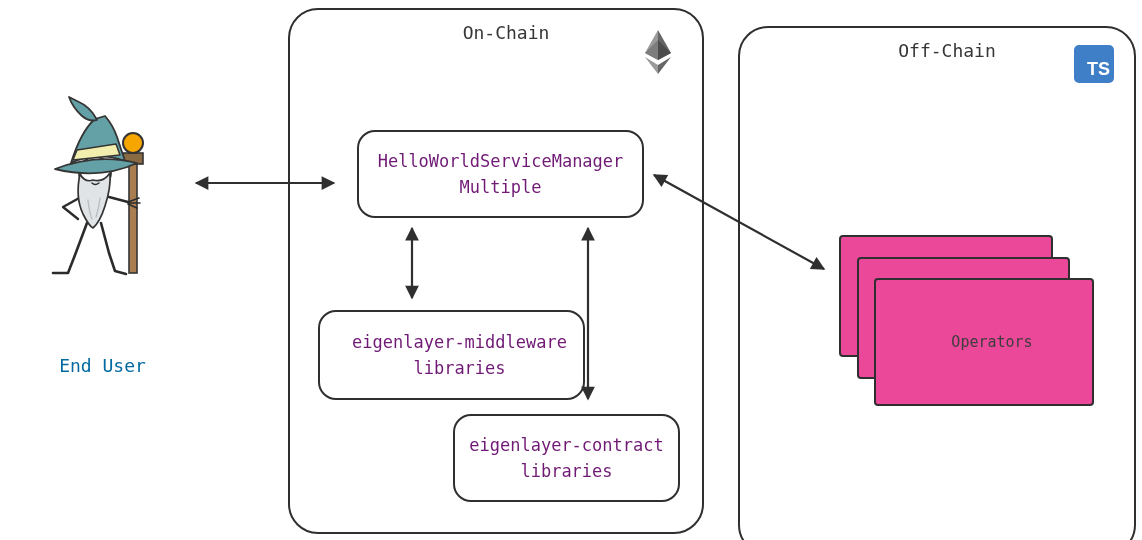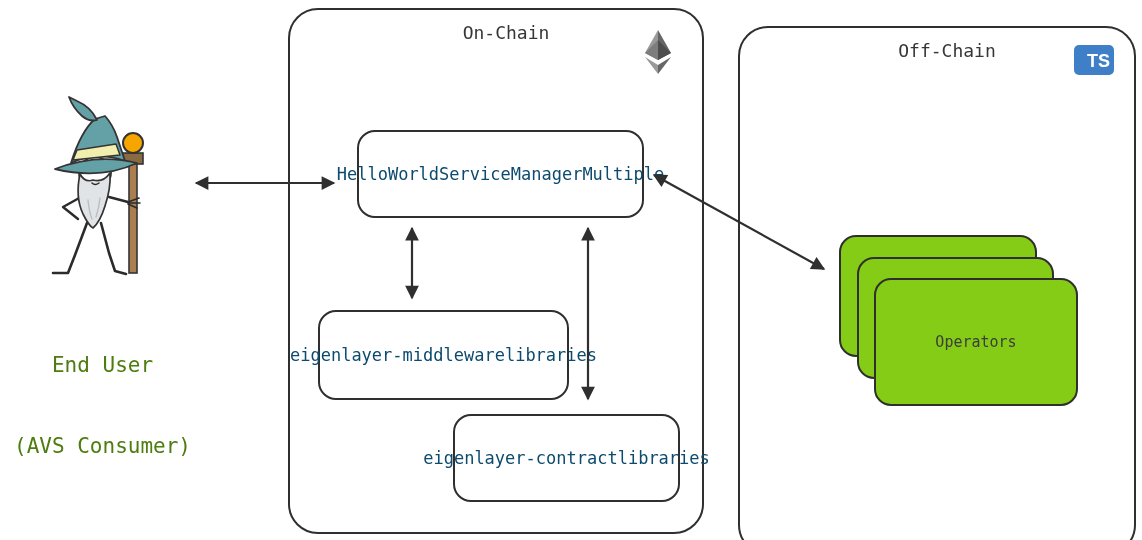--- a/index.html
+++ b/index.html
@@ -10,39 +10,39 @@
   }
   .container{
     position:absolute;background:#ffffff;border:2px solid #2f2f2f;border-radius:30px;
   }
   .container-title{
     position:absolute;top:12px;left:0;right:0;text-align:center;
     font-size:18px;font-weight:500;color:#363636;white-space:pre;padding-left:20px;
   }
   .node{
     position:absolute;background:#ffffff;border:2px solid #2f2f2f;border-radius:18px;
-    display:flex;flex-direction:row;align-items:center;justify-content:center;
-    text-align:center;font-size:17px;line-height:26px;color:#0c4a6e;white-space:pre;
+    display:flex;flex-direction:column;align-items:center;justify-content:center;
+    text-align:center;font-size:17px;line-height:26px;color:#701a75;white-space:pre;
   }
   .stackbox{
-    position:absolute;background:#84cc16;border:2px solid #2f2f2f;border-radius:17px;
+    position:absolute;background:#ec4899;border:2px solid #2f2f2f;border-radius:4px;padding-left:16px;
   }
   .stackbox.front{
     display:flex;flex-direction:column;align-items:center;justify-content:center;
     text-align:center;font-size:15px;line-height:24px;color:#3d3d3d;white-space:pre;
   }
   #arrow-layer{position:absolute;left:0;top:0;z-index:6;pointer-events:none;}
   #wizard{position:absolute;left:25px;top:95px;z-index:2;}
   .end-user-label{
     position:absolute;left:5px;top:298px;width:195px;text-align:center;
-    font-size:21px;line-height:27px;color:#4d7c0f;white-space:pre;
+    font-size:18px;line-height:27px;color:#0369a1;white-space:pre;
   }
   .eth-icon{position:absolute;top:19px;right:28px;}
   .ts-icon{
-    position:absolute;top:17px;right:20px;width:40px;height:30px;border-radius:5px;
+    position:absolute;top:17px;right:20px;width:40px;height:38px;border-radius:5px;
     display:flex;align-items:flex-end;justify-content:flex-end;
     font-family:"Liberation Sans","DejaVu Sans",sans-serif;font-weight:bold;
     font-size:18px;color:#ffffff;padding:0;box-sizing:border-box;
   }
   .ts-icon span{margin:0 4px 3px 0;letter-spacing:0px;}
 </style>
 </head>
 <body>
 
 <div id="canvas">
@@ -57,21 +57,21 @@
       <polygon points="16,11 29,24 16,31" fill="#4d4d4d"></polygon>
       <polygon points="3,28 16,36 16,45" fill="#9a9a9a"></polygon>
       <polygon points="29,28 16,36 16,45" fill="#666666"></polygon>
     </svg>
 
     <div class="node" style="left:67px;top:120px;width:283px;height:84px;">
       <div>HelloWorldServiceManager</div>
       <div>Multiple</div>
     </div>
 
-    <div class="node" style="left:28px;top:300px;width:247px;height:86px;">
+    <div class="node" style="left:28px;top:300px;width:247px;height:86px;padding-left:16px;">
       <div>eigenlayer-middleware</div>
       <div>libraries</div>
     </div>
 
     <div class="node" style="left:140px;top:404px;width:223px;height:84px;margin-left:23px;">
       <div>eigenlayer-contract</div>
       <div>libraries</div>
     </div>
   </div>
 
@@ -112,21 +112,20 @@
     <path d="M63,105 Q64,116 67,124 M75,103 Q74,113 71,122" fill="none" stroke="#b9bec3" stroke-width="1.4" stroke-linecap="round"></path>
 
     <path d="M46,68 Q56,36 70,24 L80,21 Q88,30 92,42 L100,66 Q72,56 46,68 Z" fill="#64a1a6" stroke="#343434" stroke-width="1.8" stroke-linejoin="round"></path>
     <path d="M72,25 Q66,12 52,6 L44,2 Q48,13 57,21 Q64,27 72,25 Z" fill="#64a1a6" stroke="#343434" stroke-width="1.8" stroke-linejoin="round"></path>
     <path d="M30,74 Q72,58 112,68 Q76,85 30,74 Z" fill="#64a1a6" stroke="#343434" stroke-width="1.8" stroke-linejoin="round"></path>
     <path d="M48,65 L95,60 L91,49 L52,55 Z" fill="#f2eeae" stroke="#343434" stroke-width="1.5" stroke-linejoin="round"></path>
   </svg>
 
   <div class="end-user-label">
     <div>End User</div>
-    <div>(AVS Consumer)</div>
   </div>
 
   <svg id="arrow-layer" width="1142" height="540" viewBox="0 0 1142 540">
     <defs>
       <marker id="ah" viewBox="0 0 12 12" refX="10" refY="6" markerWidth="7.5" markerHeight="7.5" orient="auto-start-reverse">
         <path d="M1,1 L11,6 L1,11 Z" fill="#2f2f2f"></path>
       </marker>
     </defs>
     <line x1="196" y1="183" x2="334" y2="183" stroke="#2f2f2f" stroke-width="2.2" marker-start="url(#ah)" marker-end="url(#ah)"></line>
     <line x1="412" y1="228" x2="412" y2="298" stroke="#2f2f2f" stroke-width="2.2" marker-start="url(#ah)" marker-end="url(#ah)"></line>

